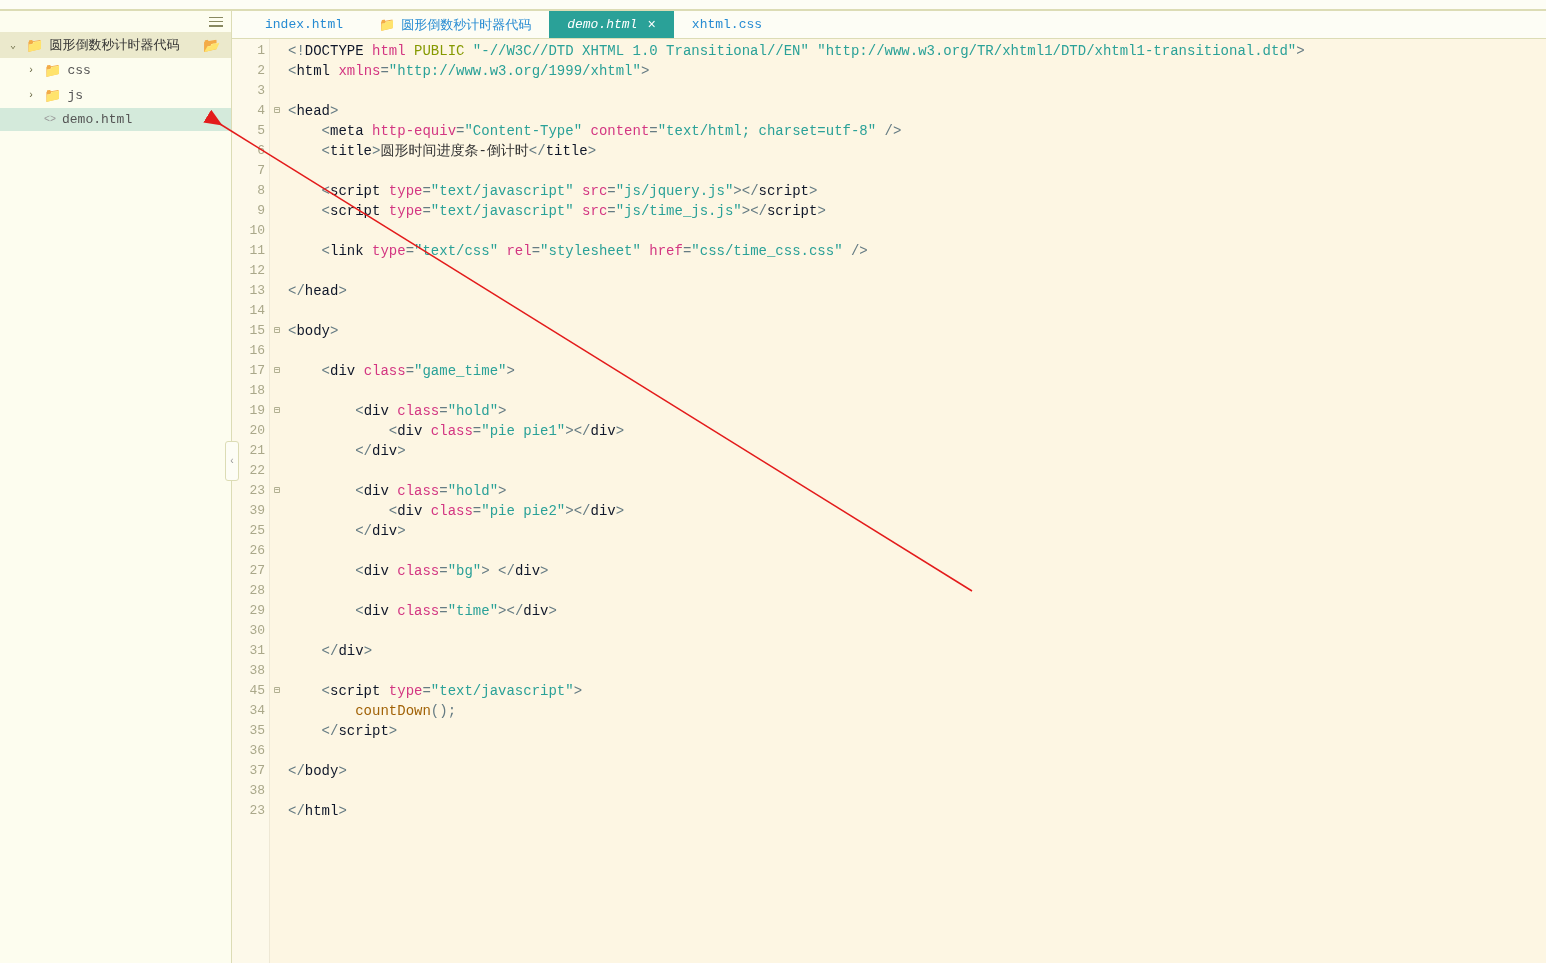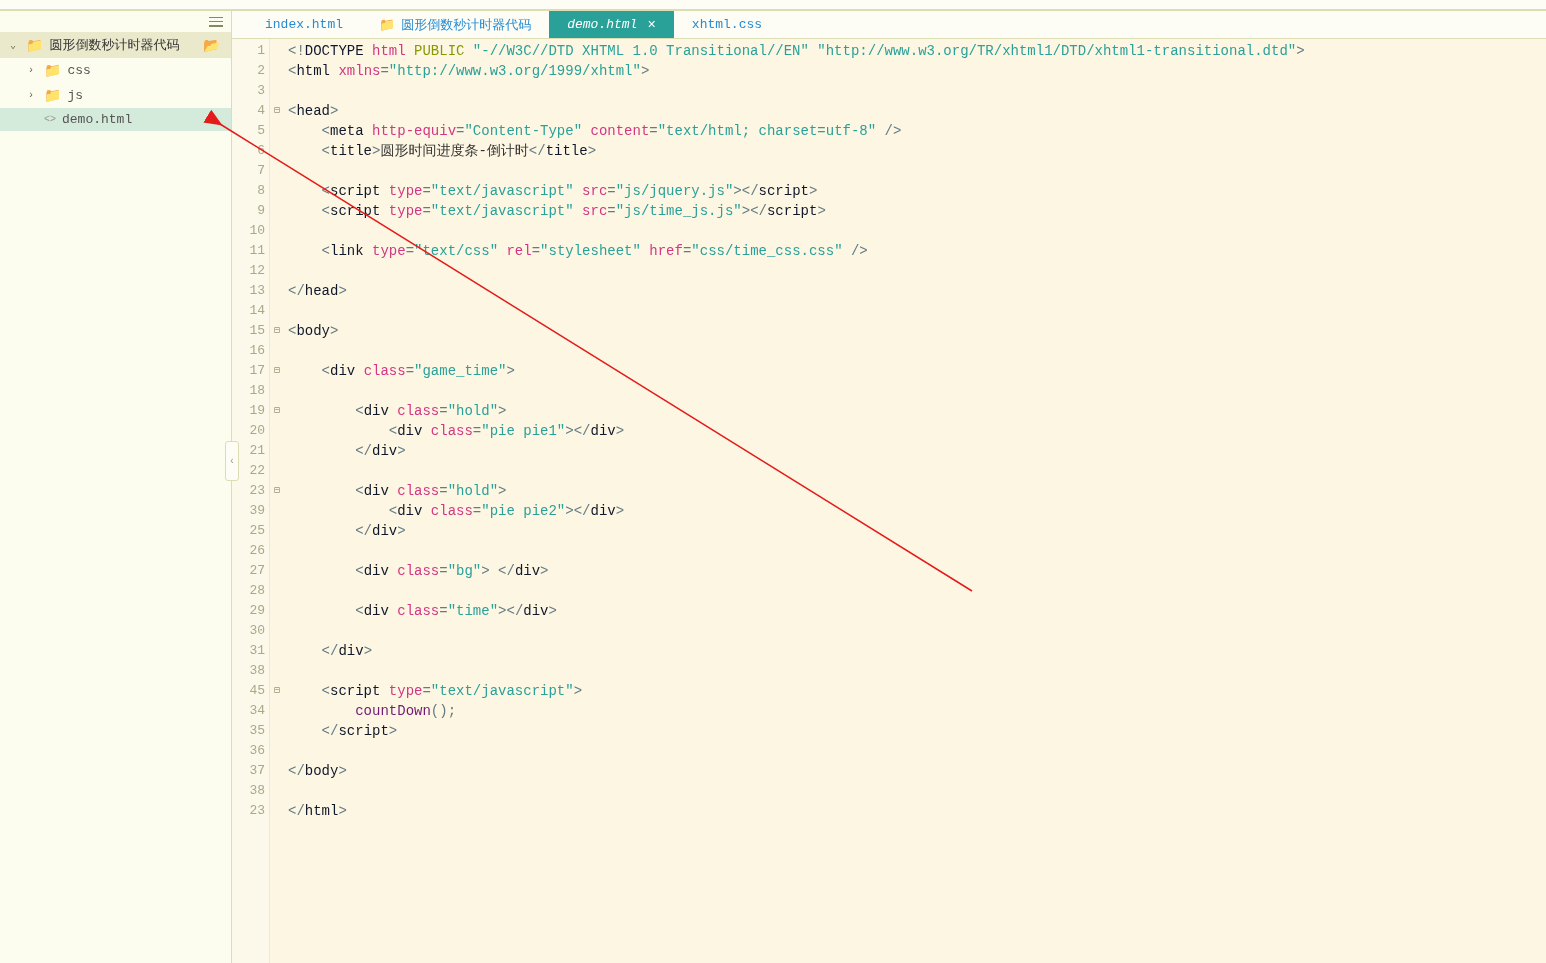--- a/index.html
+++ b/index.html
@@ -196,21 +196,21 @@
 .code-line {
   height: 20px;
   white-space: pre;
   position: relative;
 }
 .tok-tag { color: #0f172a; }
 .tok-attr { color: #d33682; }
 .tok-string { color: #2aa198; }
 .tok-keyword { color: #859900; }
 .tok-text { color: #333; }
-.tok-func { color: #701a75; }
+.tok-func { color: #a16207; }
 .tok-punct { color: #657b83; }
 
 .arrow-annotation {
   position: absolute;
   pointer-events: none;
   z-index: 100;
 }
 
 .collapse-handle {
   position: absolute;

